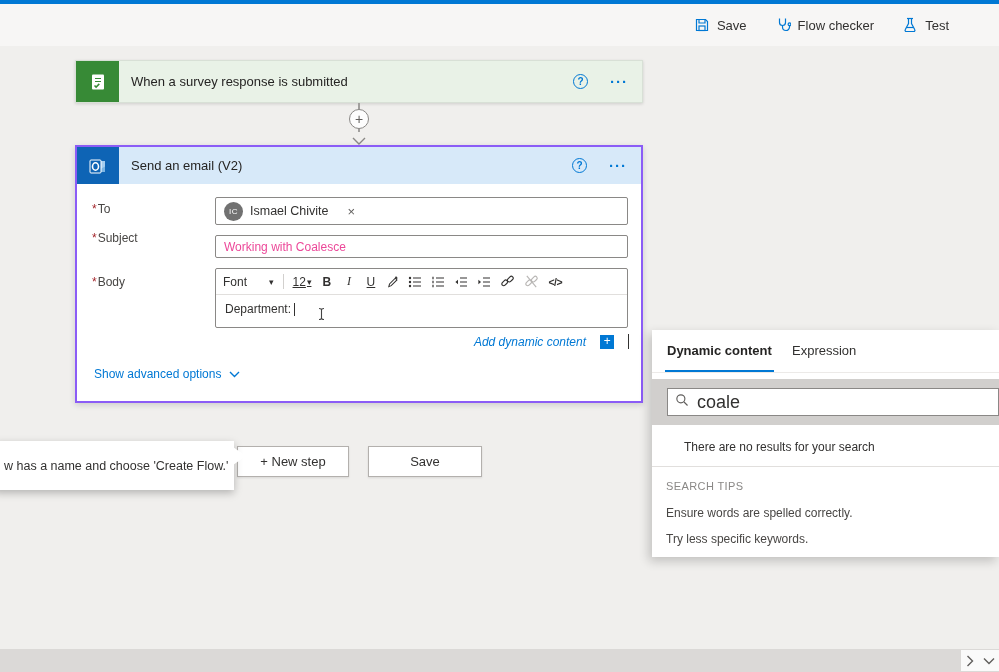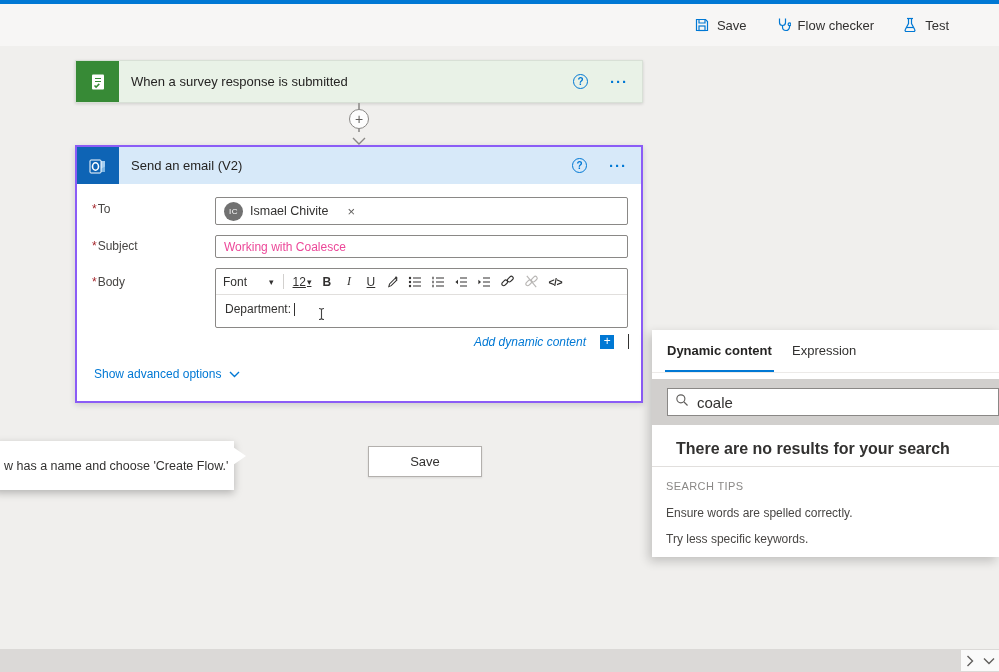--- a/index.html
+++ b/index.html
@@ -84,22 +84,22 @@
   
   .panel { position: absolute; left: 652px; top: 330px; width: 347px; height: 227px; background: #fff;
     box-shadow: -3px 4px 10px rgba(0,0,0,.2); }
   .tabs-row { position: absolute; left: 0; top: 0; right: 0; height: 43px; border-bottom: 1px solid #eceae8; background: #fff; }
   .tab { position: absolute; top: 0; height: 42px; line-height: 42px; font-size: 13px; color: #323130; cursor: pointer; padding: 0 2px; }
   .tab-active { left: 13px; font-weight: bold; color: #252423; border-bottom: 2px solid #0078d4; }
   .tab-idle { left: 138px; }
   .search-band { position: absolute; left: 0; top: 49px; right: 0; height: 46px; background: #d1cfcd; }
   .search-box { position: absolute; left: 15px; top: 58px; width: 332px; height: 28px; background: #fff;
     border: 1px solid #8a8886; display: flex; align-items: center; padding: 0 7px; gap: 8px; }
-  .search-box input { border: none; outline: none; font-size: 15px; color: #323130; flex: 1; font-family: "Liberation Sans", sans-serif; background: transparent; }
-  .no-results { position: absolute; left: 24px; top: 110px; font-size: 16px; font-weight: bold; color: #323130; }
+  .search-box input { border: none; outline: none; font-size: 18px; color: #323130; flex: 1; font-family: "Liberation Sans", sans-serif; background: transparent; }
+  .no-results { position: absolute; left: 32px; top: 110px; font-size: 12px; font-weight: normal; color: #323130; }
   .panel-divider { position: absolute; left: 0; top: 136px; right: 0; border-top: 1px solid #e1dfdd; }
   .tips-title { position: absolute; left: 14px; top: 150px; font-size: 11px; color: #8a8886; letter-spacing: .4px; }
   .tip { position: absolute; left: 14px; font-size: 12px; color: #484644; }
   .tip-0 { top: 176px; }
   .tip-1 { top: 202px; }
 
   
   .footer { position: absolute; left: 0; top: 649px; width: 100%; height: 23px; background: #dbd9d7; }
   .nav-box { position: absolute; left: 961px; top: 650px; width: 38px; height: 21px; background: #fafafa;
     display: flex; align-items: center; justify-content: space-around; }
@@ -183,21 +183,21 @@
 
     <div class="field-label" style="left:15px;top:55px"><span class="req">*</span><span>To</span></div>
     <div class="to-input">
       <div class="chip">
         <div class="avatar">IC</div>
         <div class="chip-name">Ismael Chivite</div>
         <div class="chip-x">×</div>
       </div>
     </div>
 
-    <div class="field-label" style="left:15px;top:92px"><span class="req">*</span><span>Subject</span></div>
+    <div class="field-label" style="left:15px;top:84px"><span class="req">*</span><span>Subject</span></div>
     <input class="subject-input" type="text" value="Working with Coalesce" style="">
 
     <div class="field-label" style="left:15px;top:128px"><span class="req">*</span><span>Body</span></div>
     <div class="editor">
       <div class="editor-toolbar">
         <div class="tb-select">
           <span>Font</span>
             <span class="tb-caret">▾</span>
         </div>
         <div class="tb-sep"></div>
@@ -276,20 +276,21 @@
     <div class="advanced">
       <span>Show advanced options</span>
       <span>
         <svg width="11" height="7" viewBox="0 0 11 7" fill="none">
             <path d="M1 1l4.5 4.5L10 1" stroke="#0078d4" stroke-width="1.4"></path>
           </svg>
       </span>
     </div>
   </div>
 
+  <div class="cbtn btn-newstep">+ New step</div>
   <div class="cbtn btn-save2">Save</div>
 
   <div class="tooltip">
     <span>w has a name and choose 'Create Flow.'</span>
     <div class="tooltip-tail"></div>
   </div>
 
   <div class="panel">
     <div class="tabs-row">
       <div class="tab tab-idle">Expression</div>

